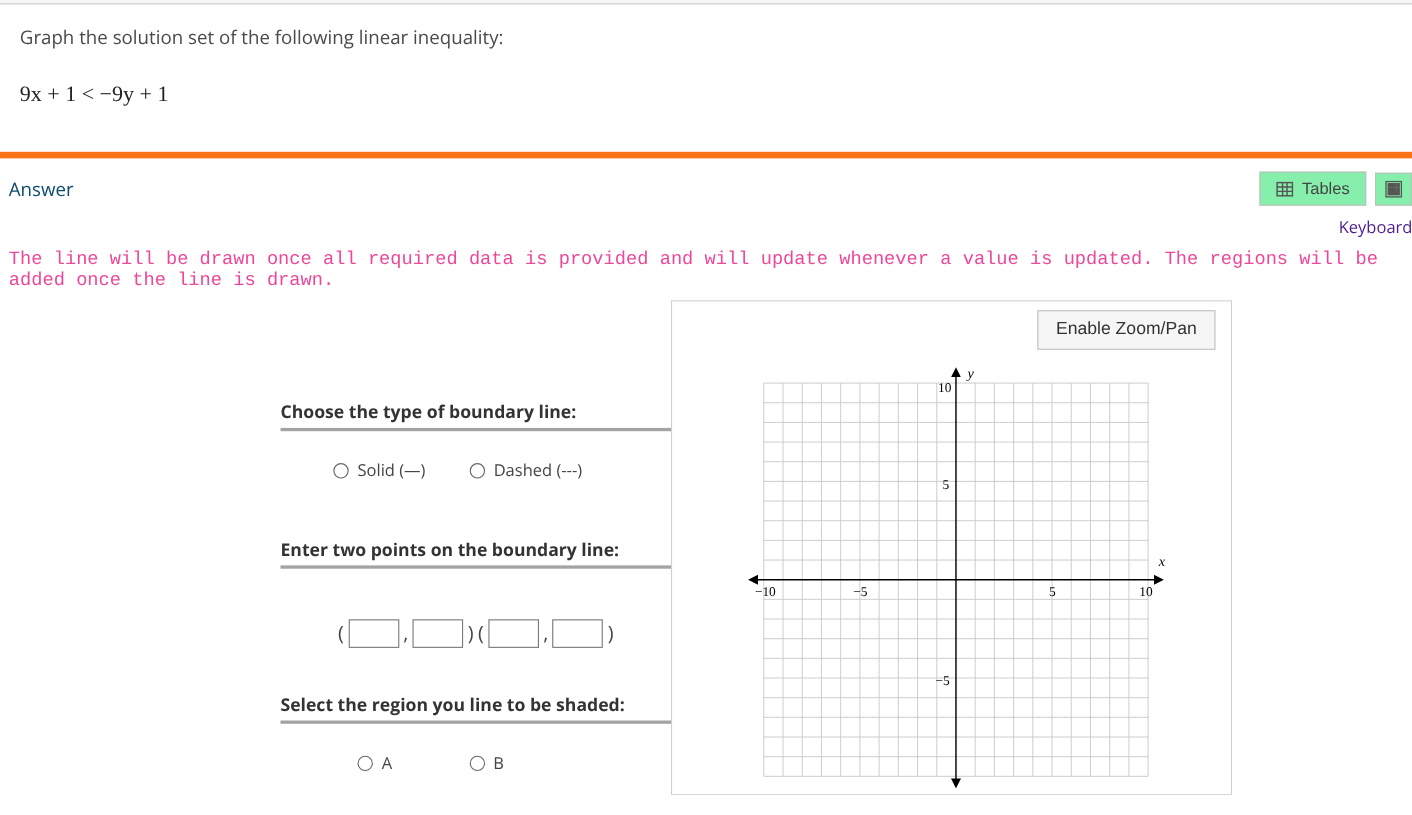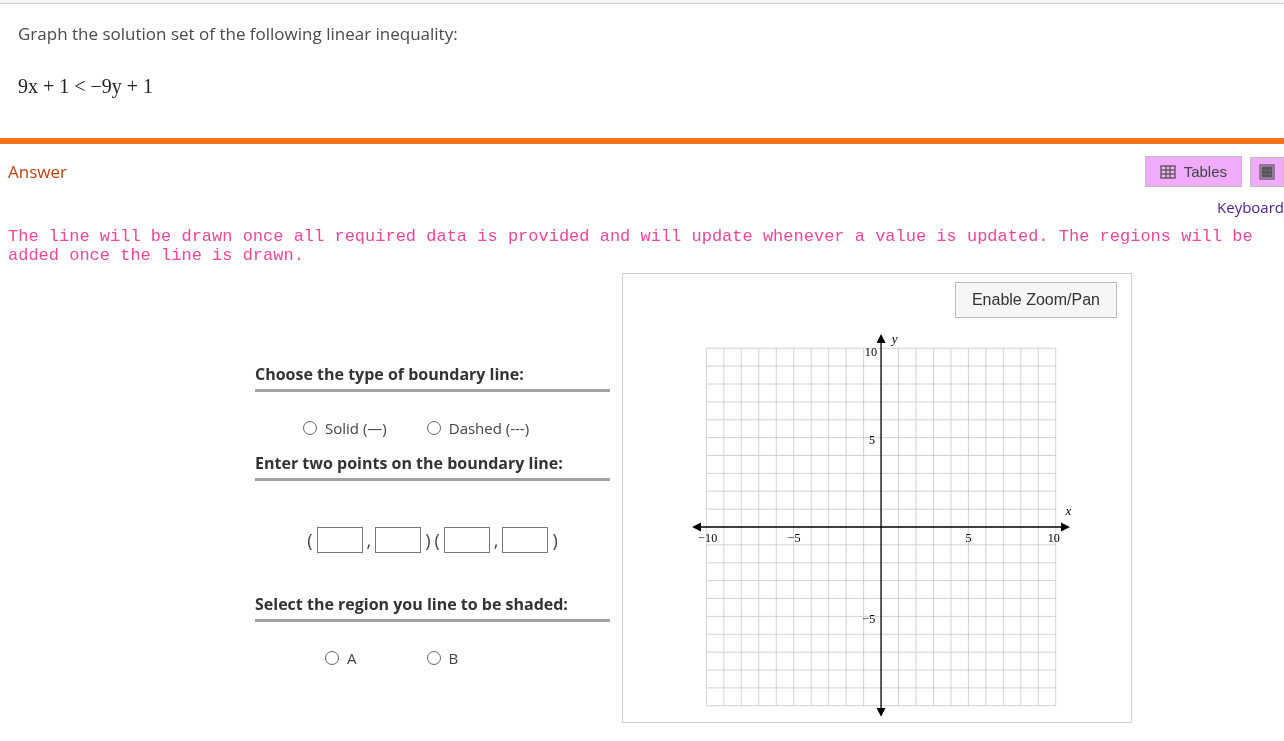--- a/index.html
+++ b/index.html
@@ -29,29 +29,29 @@
     font-size: 20px;
     color: #222;
   }
   .answer-header {
     display: flex;
     align-items: center;
     padding: 12px 0 6px 8px;
   }
   .answer-title {
     font-size: 17px;
-    color: #c2410c;
+    color: #0c4a6e;
     flex: 1;
   }
   .btn {
     display: inline-flex;
     align-items: center;
     gap: 8px;
     border: 1px solid #bfbfbf;
-    background: #f0abfc;
+    background: #86efac;
     padding: 6px 14px;
     font-size: 15px;
     color: #444;
     cursor: pointer;
   }
   .btn-icon-only {
     padding: 6px 8px;
     margin-left: 8px;
   }
   .keyboard-link {
@@ -84,21 +84,21 @@
     color: #333;
     border-bottom: 3px solid #a3a3a3;
     padding-bottom: 4px;
     margin-bottom: 26px;
     display: block;
   }
   .radio-row {
     display: flex;
     gap: 40px;
     padding-left: 48px;
-    margin-bottom: 14px;
+    margin-bottom: 50px;
   }
   .radio-opt {
     display: inline-flex;
     align-items: center;
     gap: 8px;
     font-size: 15px;
     cursor: pointer;
   }
   .radio-dot {
     width: 14px;
@@ -120,21 +120,21 @@
     width: 46px;
     height: 26px;
     border: 1px solid #777;
     background: #fff;
   }
   .graph-panel {
     position: relative;
     border: 1px solid #d0d0d0;
     width: 510px;
     padding-top: 8px;
-    margin-left: 12px;
+    margin-left: 0;
   }
   .zoom-btn {
     position: absolute;
     top: 8px;
     right: 14px;
     border: 1px solid #bfbfbf;
     background: #f6f6f6;
     padding: 8px 16px;
     font-size: 16px;
     color: #333;

